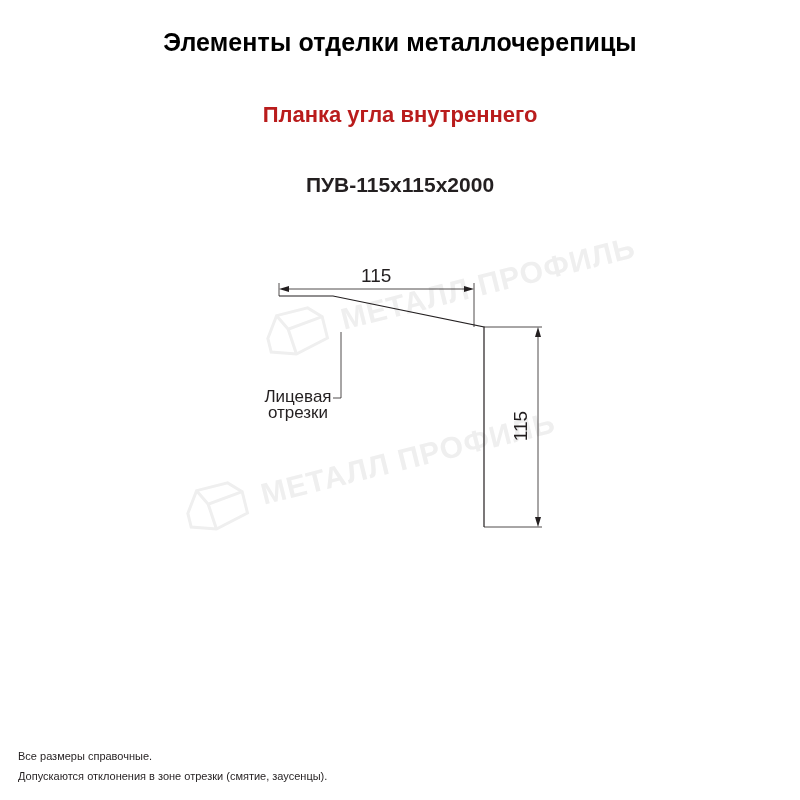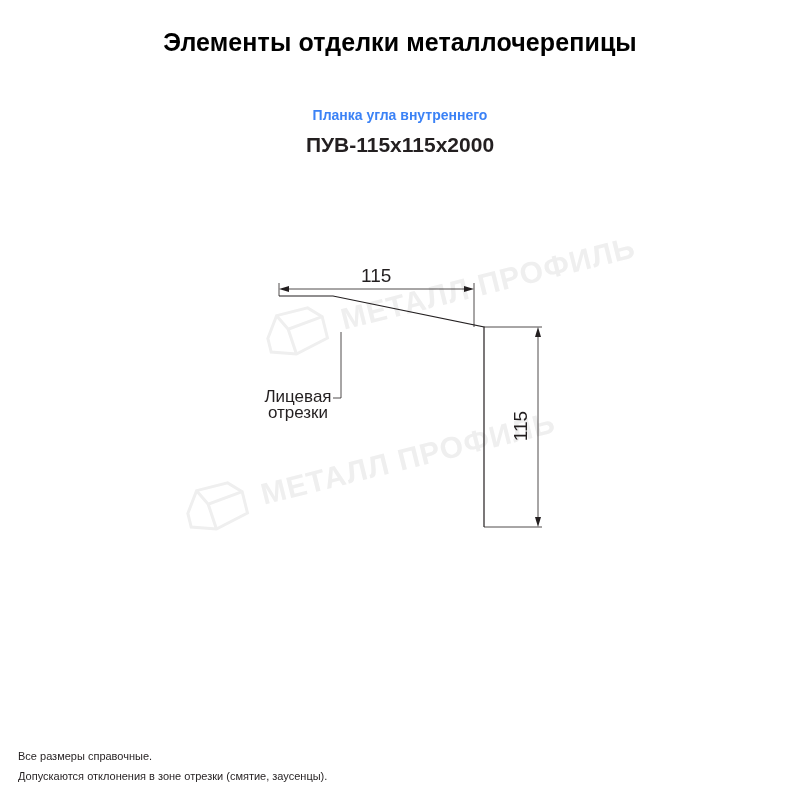--- a/index.html
+++ b/index.html
@@ -31,30 +31,31 @@
     color: #000000;
   }
   .title-sub-wrap {
     position: absolute;
     top: 100px;
     left: 0;
     width: 800px;
     text-align: center;
   }
   .title-sub1 {
-    font-size: 14px;
+    font-size: 22px;
     font-weight: bold;
-    color: #3b82f6;
+    color: #b91c1c;
     line-height: 30px;
   }
   .title-sub2 {
     font-size: 21px;
     font-weight: bold;
     color: #231f20;
     line-height: 30px;
+    margin-top: 40px;
   }
   .drawing {
     position: absolute;
     top: 0;
     left: 0;
     width: 800px;
     height: 800px;
   }
   .footnotes {
     position: absolute;

